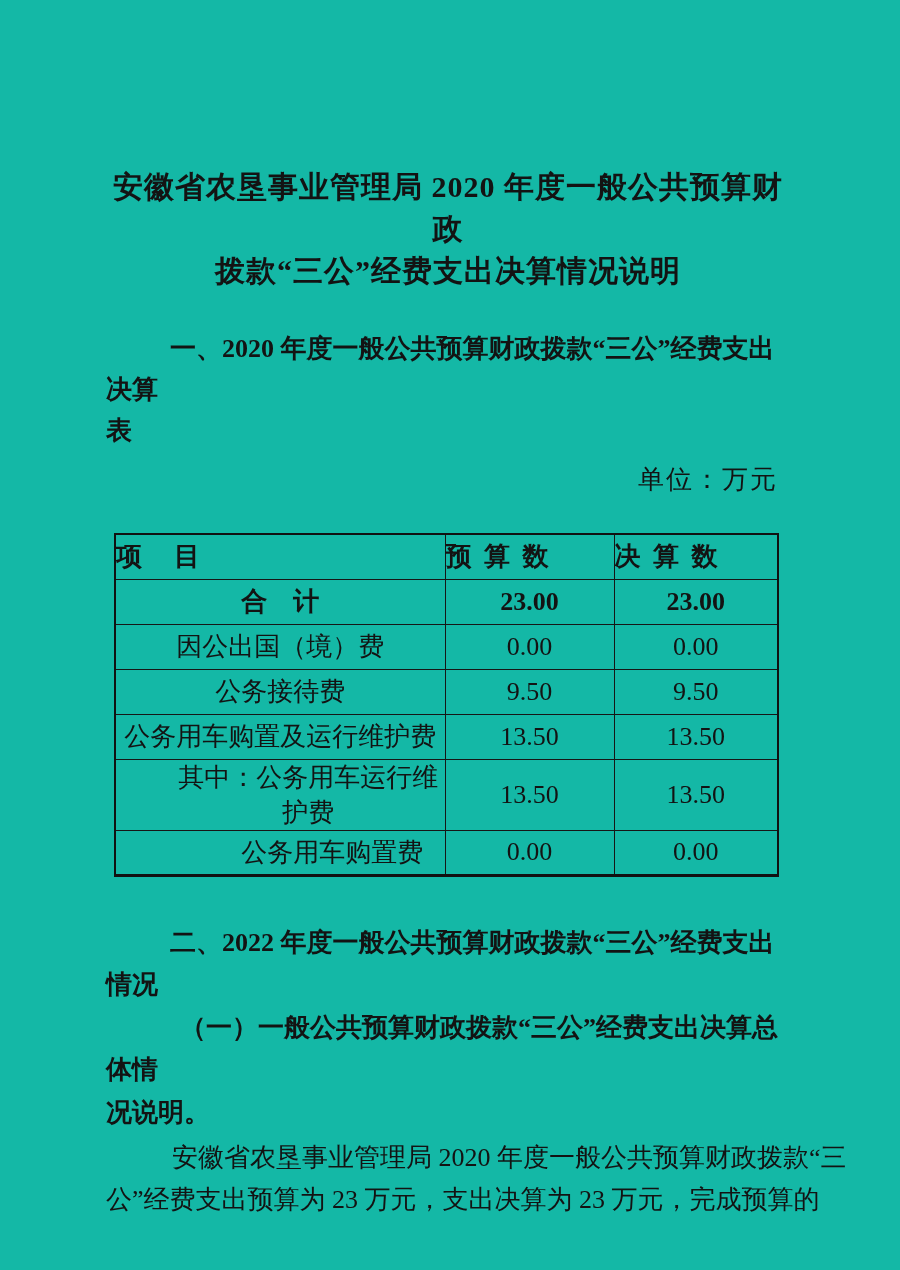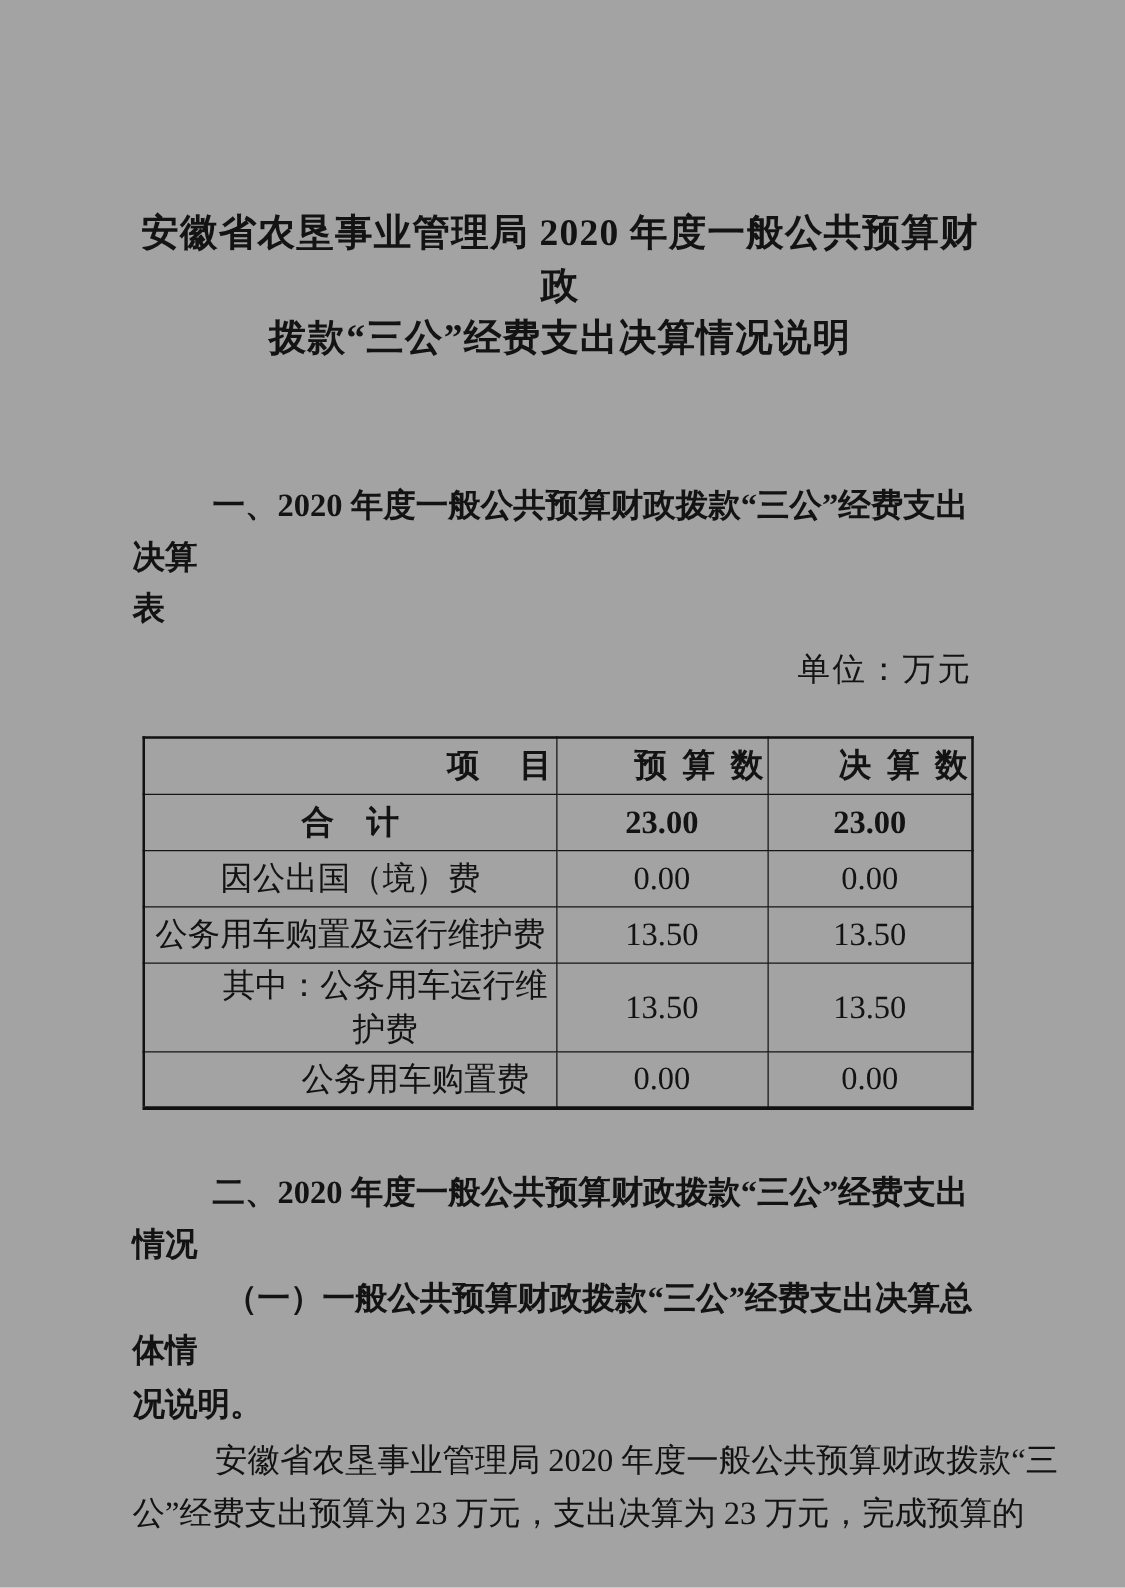--- a/index.html
+++ b/index.html
@@ -4,41 +4,41 @@
 <style>
   * { box-sizing: border-box; }
   html, body {
     margin: 0; padding: 0;
     background: #e8e8e8;
   }
   .page {
     position: relative;
     width: 900px; height: 1270px;
     margin: 0 auto;
-    background: #a3a3a3;
+    background: #14b8a6;
     color: #131313;
     font-family: "Liberation Serif", "DejaVu Serif", serif;
     overflow: hidden;
   }
   .content {
     padding-left: 106px;
     padding-right: 110px;
   }
   
   .doc-title {
     margin-top: 166px;
     text-align: center;
     font-size: 30px;
     font-weight: bold;
     line-height: 42px;
     letter-spacing: 1px;
   }
   
   .section1 {
-    margin-top: 92px;
+    margin-top: 36px;
     font-size: 26px;
     font-weight: bold;
     line-height: 41px;
   }
   .indent-2em { text-indent: 64px; }
   .indent-bracket { text-indent: 74px; }
   
   .unit-line {
     margin-top: 14px;
     font-size: 26px;
@@ -60,21 +60,21 @@
     height: 45px;
     font-size: 26px;
     vertical-align: middle;
     padding: 0;
   }
   table.budget { border: 2px solid #111; border-bottom-width: 3px; }
   col.c-item { width: 330px; }
   col.c-budget { width: 169px; }
   col.c-final { width: 164px; }
   td.th {
-    text-align: right;
+    text-align: left;
     font-weight: bold;
     letter-spacing: 3px;
   }
   td.num {
     text-align: center;
     font-family: "Liberation Serif", "DejaVu Serif", serif;
   }
   tr.row-total td { font-weight: bold; }
   tr.row-total td.item { text-align: center; }
   td.item { text-align: center; padding-left: 10px; }
@@ -130,39 +130,44 @@
           <td class="item">合　计</td>
           <td class="num">23.00</td>
           <td class="num">23.00</td>
         </tr>
         <tr>
           <td class="item">因公出国（境）费</td>
           <td class="num">0.00</td>
           <td class="num">0.00</td>
         </tr>
         <tr>
+          <td class="item">公务接待费</td>
+          <td class="num">9.50</td>
+          <td class="num">9.50</td>
+        </tr>
+        <tr>
           <td class="item">公务用车购置及运行维护费</td>
           <td class="num">13.50</td>
           <td class="num">13.50</td>
         </tr>
         <tr class="row-indent1">
           <td class="item">其中：公务用车运行维护费</td>
           <td class="num">13.50</td>
           <td class="num">13.50</td>
         </tr>
         <tr class="row-indent2">
           <td class="item">公务用车购置费</td>
           <td class="num">0.00</td>
           <td class="num">0.00</td>
         </tr>
       </tbody>
     </table>
 
     <div class="section2">
-      <div class="indent-2em">二、2020 年度一般公共预算财政拨款“三公”经费支出情况</div>
+      <div class="indent-2em">二、2022 年度一般公共预算财政拨款“三公”经费支出情况</div>
       <div class="indent-bracket">（一）一般公共预算财政拨款“三公”经费支出决算总体情</div>
       <div>况说明。</div>
     </div>
 
     <div class="body-par">
       <div class="line indent-par">安徽省农垦事业管理局 2020 年度一般公共预算财政拨款“三</div>
       <div class="line">公”经费支出预算为 23 万元，支出决算为 23 万元，完成预算的</div>
 
     </div>
 

